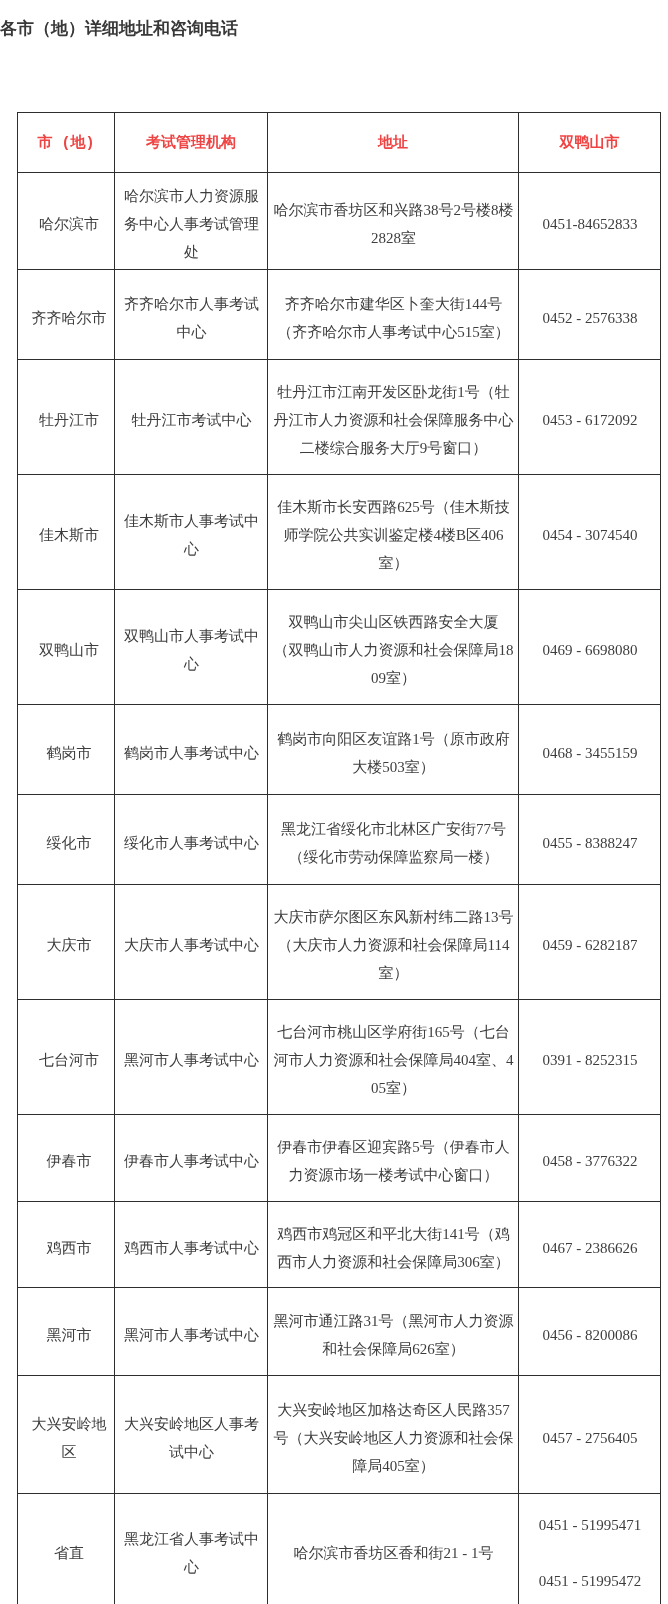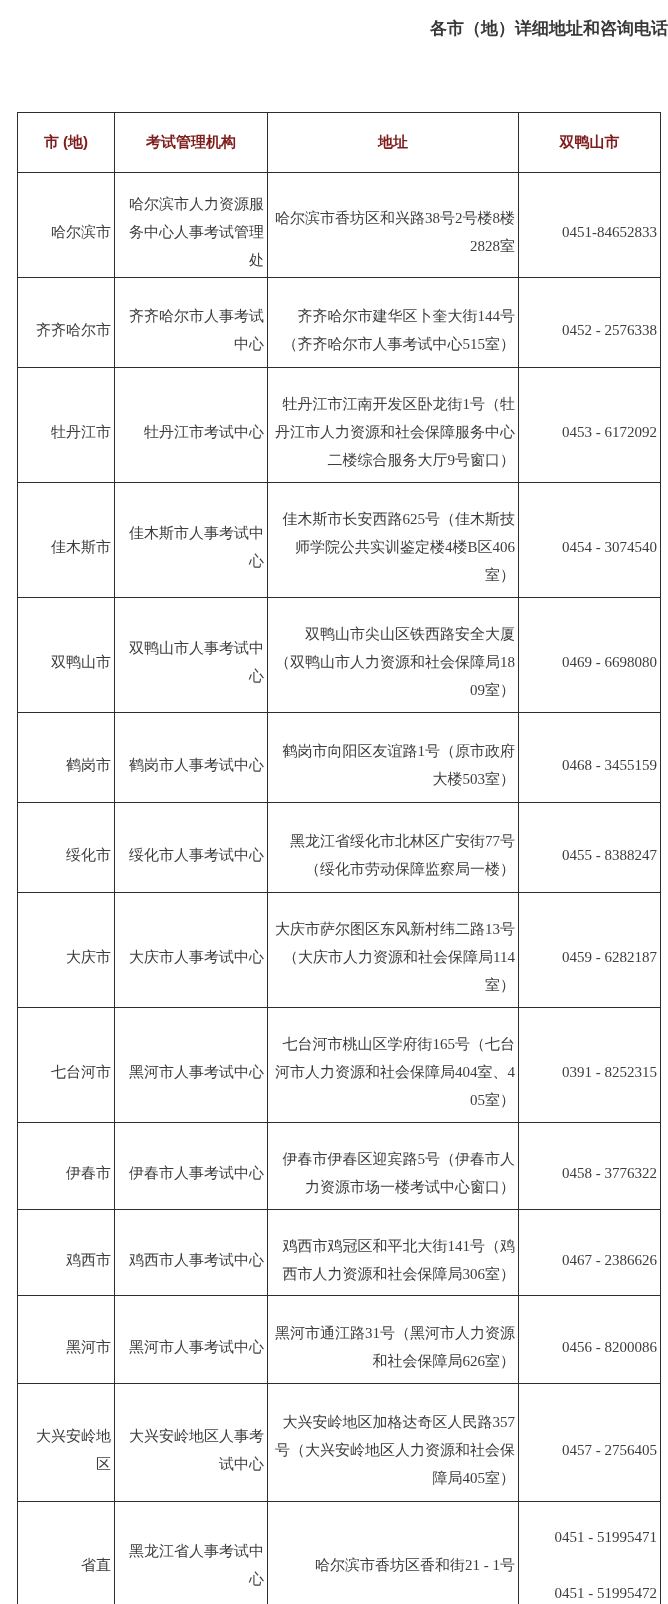--- a/index.html
+++ b/index.html
@@ -8,53 +8,52 @@
     background: #ffffff;
     width: 668px;
   }
   body {
     height: 1604px;
     font-family: "Liberation Serif", "DejaVu Serif", serif;
     color: #3b3b3b;
   }
   .page-title {
     padding-top: 17px;
-    text-align: right;
+    text-align: left;
     font-family: "Liberation Sans", "DejaVu Sans", sans-serif;
     font-weight: bold;
     font-size: 17px;
     line-height: 23px;
     color: #383838;
-    margin-left: 27px;
   }
   table.contact-table {
     border-collapse: collapse;
     table-layout: fixed;
     margin-top: 72px;
     margin-left: 17px;
     width: 643px;
   }
   .contact-table th, .contact-table td {
     border: 1px solid #2e2e2e;
     vertical-align: middle;
     font-size: 15px;
     overflow: hidden;
   }
   .contact-table th {
-    font-family: Liberation Sans, sans-serif;
+    font-family: Liberation Mono, monospace;
     font-weight: bold;
     text-align: center;
-    color: #7f1d1d;
+    color: #ef4444;
     height: 60px;
     padding: 2px 4px;
   }
   .contact-table td {
-    text-align: right;
+    text-align: center;
     line-height: 28px;
-    padding: 17px 3px 3px 4px;
+    padding: 9px 3px 3px 4px;
     white-space: pre-line;
     word-break: break-all;
     color: #3d3d3d;
     border-radius: 17px;
   }
   .contact-table td.col-city { padding-left: 9px; }
   
   .contact-table tbody tr:nth-child(1)  { height: 93px; }
   .contact-table tbody tr:nth-child(2)  { height: 90px; }
   .contact-table tbody tr:nth-child(3)  { height: 115px; }

